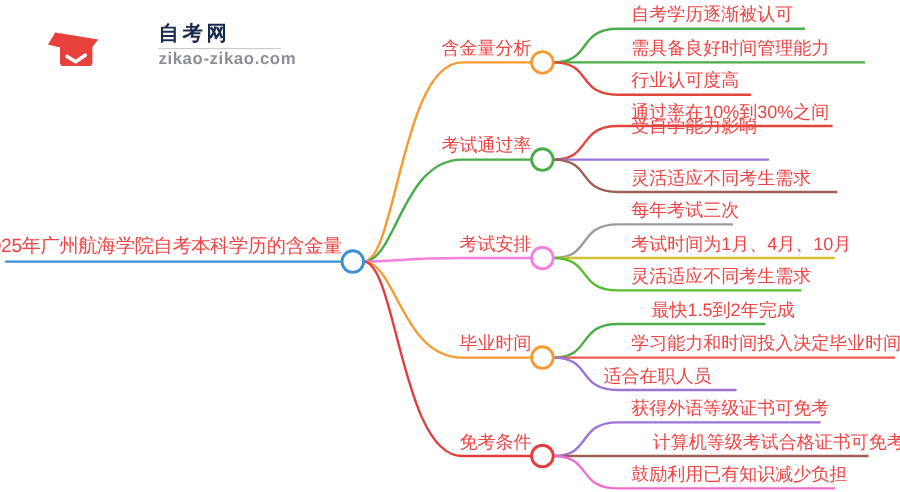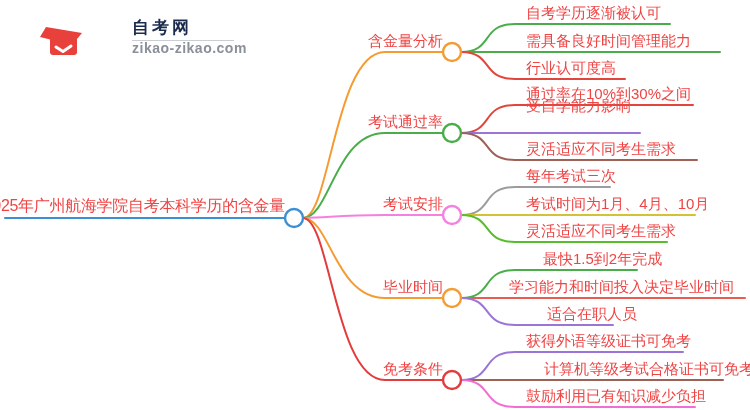--- a/index.html
+++ b/index.html
@@ -80,21 +80,21 @@
       <div class="node-text branch-label" style="right:307px;top:112px;">考试通过率</div>
       <div class="node-text leaf-label" style="left:513px;top:84px;">通过率在10%到30%之间</div>
       <div class="node-text leaf-label" style="left:513px;top:96px;">受自学能力影响</div>
       <div class="node-text leaf-label" style="left:513px;top:139px;">灵活适应不同考生需求</div>
       <div class="node-text branch-label" style="right:307px;top:194px;">考试安排</div>
       <div class="node-text leaf-label" style="left:513px;top:166px;">每年考试三次</div>
       <div class="node-text leaf-label" style="left:513px;top:194px;">考试时间为1月、4月、10月</div>
       <div class="node-text leaf-label" style="left:513px;top:221px;">灵活适应不同考生需求</div>
       <div class="node-text branch-label" style="right:307px;top:277px;margin-left:43px;">毕业时间</div>
       <div class="node-text leaf-label" style="left:530px;top:249px;">最快1.5到2年完成</div>
-      <div class="node-text leaf-label" style="left:496px;top:277px;">学习能力和时间投入决定毕业时间</div>
-      <div class="node-text leaf-label" style="left:534px;top:304px;text-align:right;">适合在职人员</div>
+      <div class="node-text leaf-label" style="left:513px;top:277px;">学习能力和时间投入决定毕业时间</div>
+      <div class="node-text leaf-label" style="left:490px;top:304px;text-align:right;">适合在职人员</div>
       <div class="node-text branch-label" style="right:307px;top:359px;">免考条件</div>
       <div class="node-text leaf-label" style="left:513px;top:331px;">获得外语等级证书可免考</div>
       <div class="node-text leaf-label" style="left:531px;top:359px;">计算机等级考试合格证书可免考</div>
       <div class="node-text leaf-label" style="left:513px;top:386px;">鼓励利用已有知识减少负担</div>
     </div>
 
 </div>
 
 </body></html>

